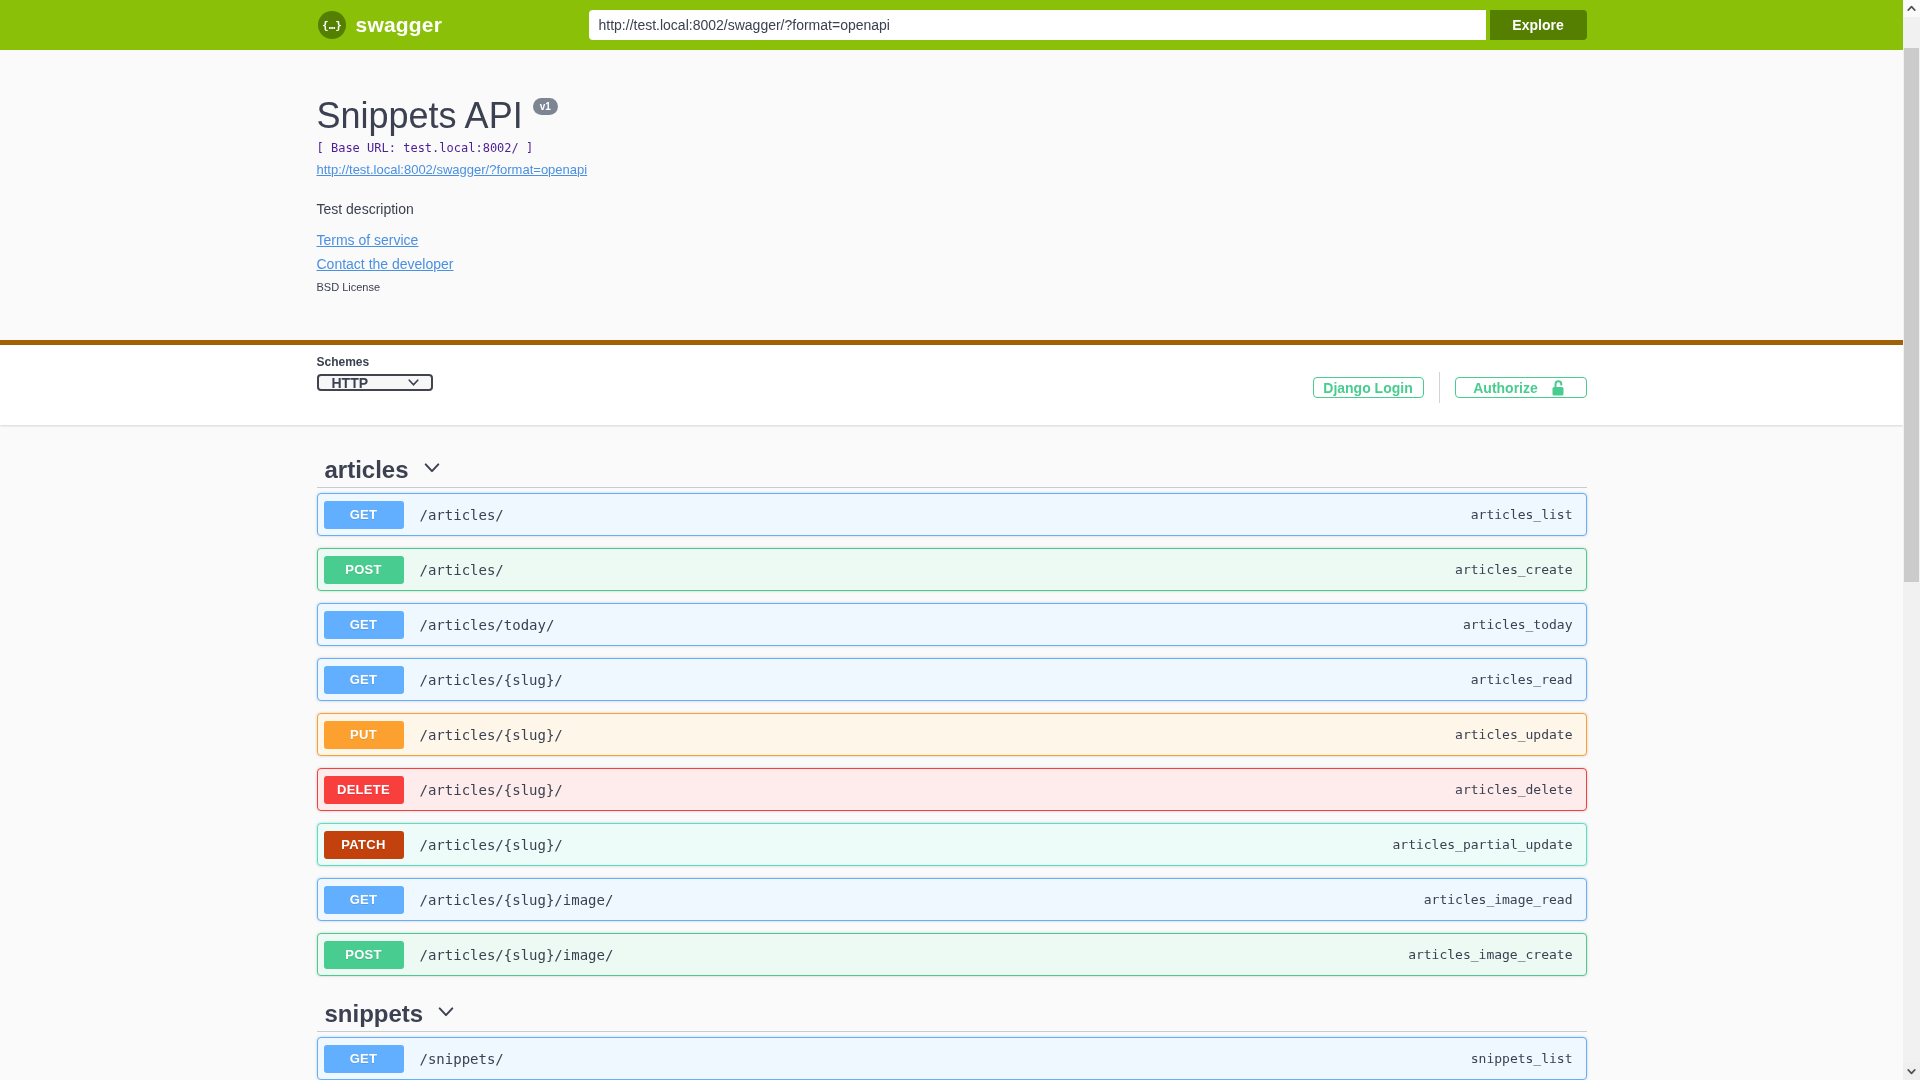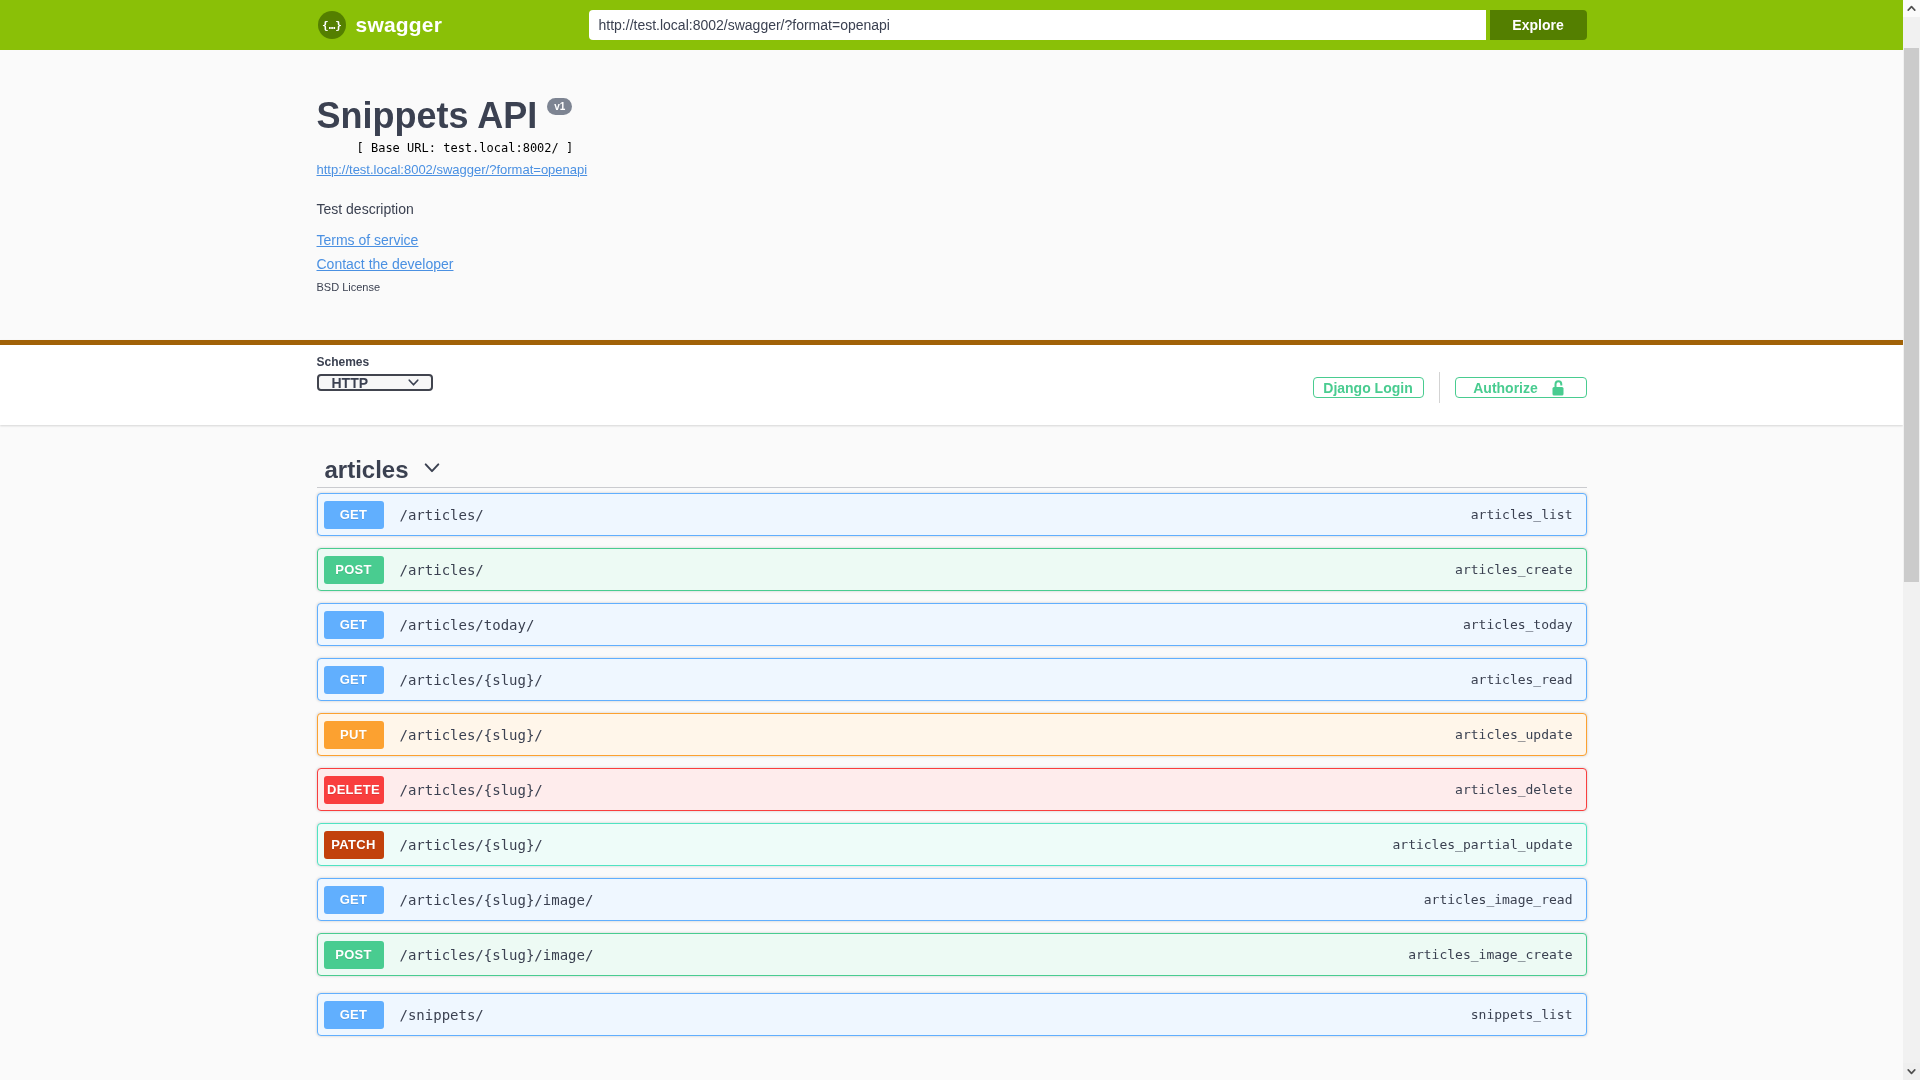--- a/index.html
+++ b/index.html
@@ -28,26 +28,26 @@
   .explore-btn {
     width:97px; height:30px; margin-left:4px; border:none;
     background:var(--c-explore, #547f00); color:#fff;
     font-family:"Liberation Sans", sans-serif; font-weight:bold; font-size:14px;
     border-radius:0 4px 4px 0; cursor:pointer;
   }
 
   
   .hero { height:290px; padding-top:46px; background:#fafafa; }
   .title-line { display:flex; align-items:flex-start; gap:10px; }
-  .api-title { font-size:36px; font-weight:bold; color:var(--c-text,#3b4151); line-height:40px; }
+  .api-title { font-size:36px; font-weight:normal; color:var(--c-text,#3b4151); line-height:40px; }
   .version-badge {
     background:#7d8492; color:#fff; font-size:10px; font-weight:bold;
     padding:3px 7px; border-radius:10px; margin-top:2px; display:inline-block;
   }
-  .base-url { font-family:"DejaVu Sans Mono", monospace; font-size:12px; color:#000000; margin-top:5px;margin-left:40px; }
+  .base-url { font-family:"DejaVu Sans Mono", monospace; font-size:12px; color:#4c1d95; margin-top:5px; }
   .spec-link { display:inline-block; margin-top:7px; font-size:13px; color:var(--c-link,#4a90e2); text-decoration:underline; cursor:pointer; }
   .description { margin-top:23px; font-size:14px; }
   .info-link { display:block; margin-top:15px; font-size:14px; color:var(--c-link,#4a90e2); text-decoration:underline; cursor:pointer; width:fit-content; }
   .info-link + .info-link { margin-top:8px; }
   .license { margin-top:9px; font-size:11px; }
 
   
   .scheme-bar {
     background:#fff; height:85px;
     box-shadow:0 1px 2px 0 rgba(0,0,0,0.15);
@@ -80,21 +80,21 @@
   .tag-section + .tag-section .tag-header { margin-top:23px; }
   .tag-title { font-size:24px; font-weight:bold; color:var(--c-text,#3b4151); line-height:30px; }
   .tag-header .chev { margin-left:14px; margin-top:4px; }
   .ops { padding-top:5px; }
   .op-row {
     height:43px; border:1px solid; border-radius:4px; margin-bottom:12px;
     display:flex; align-items:center; padding:0 13px 0 6px;
     box-shadow:0 0 3px rgba(0,0,0,0.19); cursor:pointer;
   }
   .method-badge {
-    width:60px; height:28px; border-radius:3px; color:#fff;
+    width:80px; height:28px; border-radius:3px; color:#fff;
     font-size:13px; font-weight:bold; letter-spacing:0.3px;
     display:flex; align-items:center; justify-content:center;
     text-shadow:0 1px 0 rgba(0,0,0,0.1); flex:none;
   }
   .op-path { margin-left:16px; font-family:"DejaVu Sans Mono", monospace; font-size:14px; color:var(--c-text,#3b4151); }
   .op-id { margin-left:auto; font-family:"DejaVu Sans Mono", monospace; font-size:13px; color:var(--c-text,#3b4151); }
 
   
   .scrollbar { position:fixed; top:0; right:0; width:17px; height:1080px; background:#f1f1f1; z-index:50; }
   .sb-btn { position:absolute; left:0; width:17px; height:17px; background:#fbfbfb; display:flex; align-items:center; justify-content:center; cursor:pointer; }
@@ -224,20 +224,26 @@
 
   <div class="op-row" style="border-color: rgb(73, 204, 144); background: rgb(237, 250, 244);">
     <span class="method-badge" style="background: rgb(73, 204, 144);">POST</span>
     <span class="op-path">/articles/{slug}/image/</span>
     <span class="op-id">articles_image_create</span>
   </div>
 </div>
   </section>
 
   <section class="tag-section">
+    <div class="tag-header">
+      <h3 class="tag-title">snippets</h3>
+      <svg class="chev" width="18" height="18" viewBox="0 0 20 20">
+        <path d="M3 6 L10 13.5 L17 6" fill="none" stroke="#3b4151" stroke-width="2.2" stroke-linecap="round" stroke-linejoin="round"></path>
+      </svg>
+    </div>
     <div class="ops">
   <div class="op-row" style="border-color: rgb(97, 175, 254); background: rgb(239, 247, 255);">
     <span class="method-badge" style="background: rgb(97, 175, 254);">GET</span>
     <span class="op-path">/snippets/</span>
     <span class="op-id">snippets_list</span>
   </div>
 </div>
   </section>
 </div>
 

